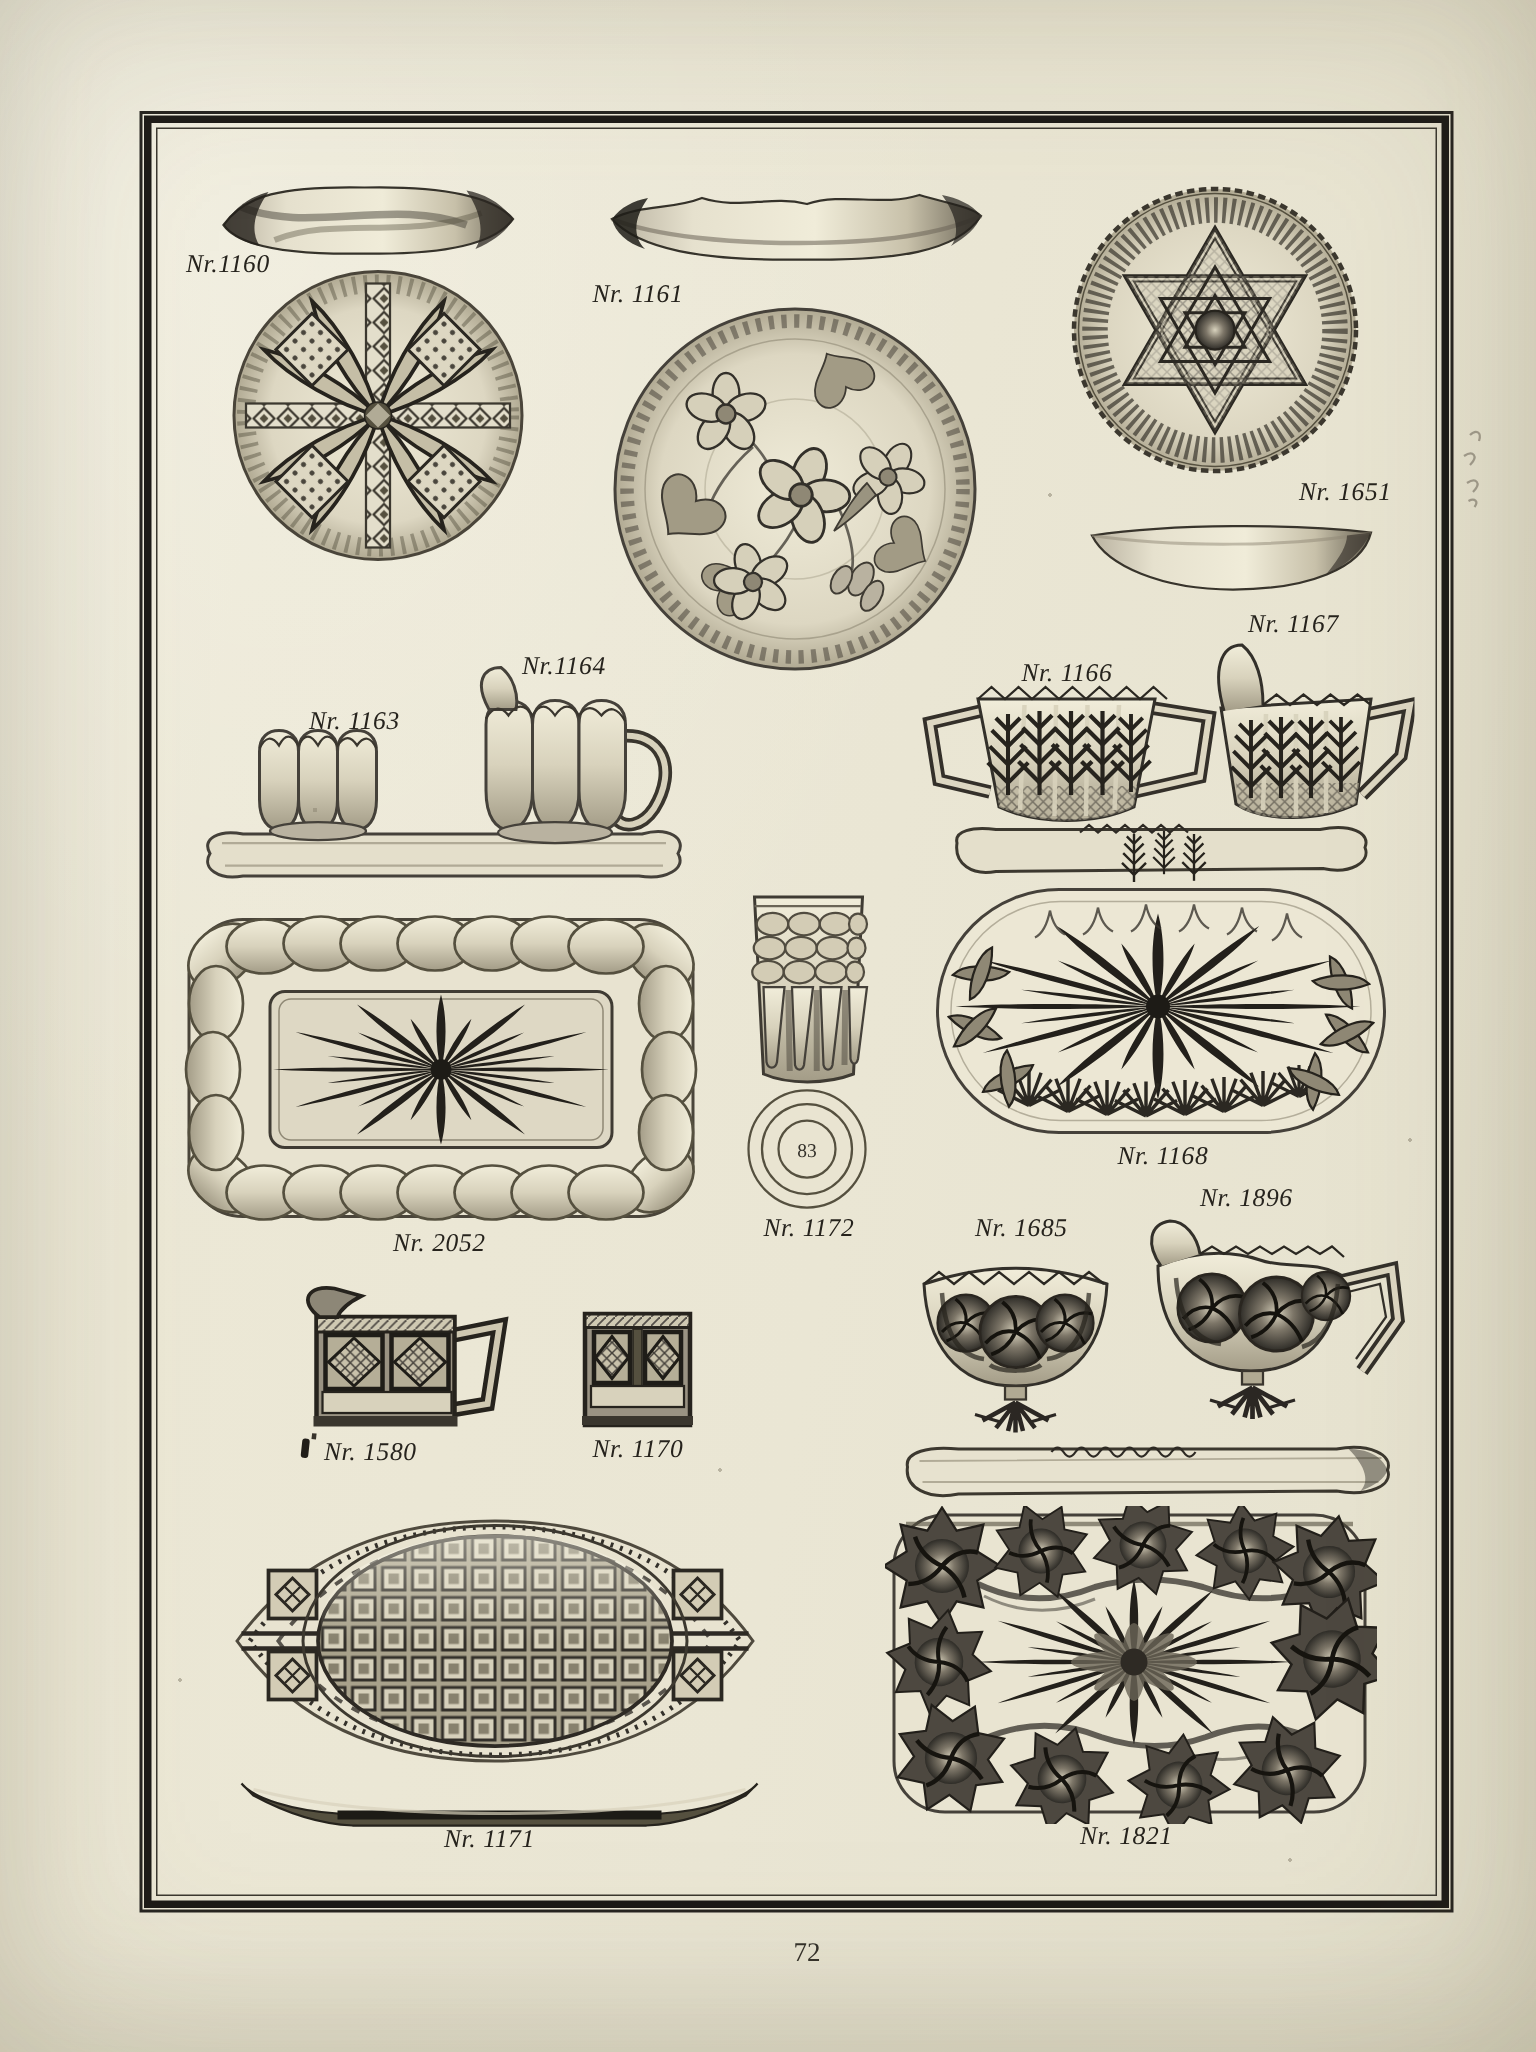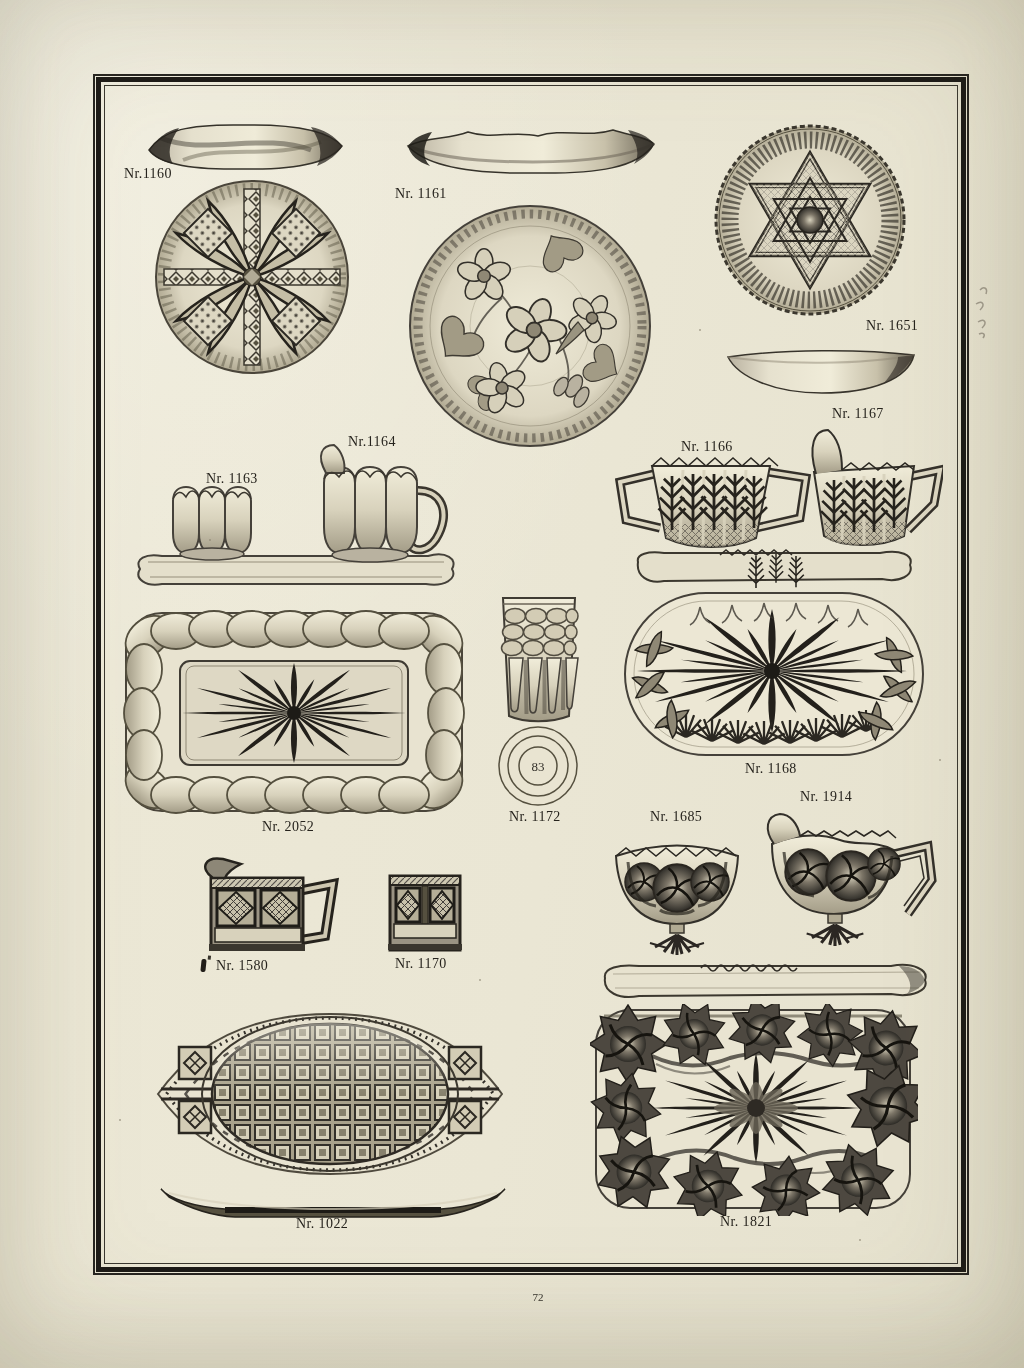--- a/index.html
+++ b/index.html
@@ -23,26 +23,26 @@
       radial-gradient(circle 1.3px at 120px 1120px, #8a8370 99%, transparent),
       radial-gradient(circle 1.2px at 940px 760px, #8a8370 99%, transparent);
   }
   .frame{
     position:absolute;left:93px;top:74px;width:872px;height:1197px;
     border:2px solid #262420;z-index:1;
   }
   .frame::before{content:"";position:absolute;inset:1px;border:5px solid #1c1a17;}
   .frame::after{content:"";position:absolute;inset:9px;border:1px solid #3a372f;}
   .lbl{
-    position:absolute;z-index:10;font-size:14px;color:#26231d;
-    letter-spacing:.4px;white-space:nowrap;
+    position:absolute;z-index:10;font-size:17px;color:#26231d;
+    letter-spacing:.4px;white-space:nowrap;font-style:italic;
   }
   .pagenum{
     position:absolute;left:488px;top:1291px;width:100px;text-align:center;
-    font-size:11px;color:#33302a;z-index:10;
+    font-size:18px;color:#33302a;z-index:10;
   }
   .it{position:absolute;z-index:4;}
   .inkmark{position:absolute;left:201px;top:959px;width:5px;height:13px;
     background:#211e19;border-radius:2px;transform:rotate(6deg);z-index:9;}
   .inkmark::before{content:"";position:absolute;left:6px;top:-4px;width:3px;height:4px;background:#37332b;}
 </style>
 </head>
 <body>
 
 <div class="page">
@@ -416,21 +416,21 @@
              M112,20 C110,30 106,36 102,38 M112,20 C114,30 118,34 122,36
              M144,18 C142,28 138,34 134,36 M144,18 C146,28 150,32 154,34
              M176,18 C174,28 170,34 166,36 M176,18 C178,28 182,32 186,34
              M208,20 C206,30 202,36 198,38 M208,20 C210,30 214,34 218,36
              M238,24 C236,34 232,40 228,42 M238,24 C240,34 244,38 248,40" stroke="#3a362e" stroke-width="1.5" fill="none" opacity=".8"></path>
   </svg>
 
   <div class="lbl" style="left:745px;top:761px">Nr. 1168</div>
 
   <div class="lbl" style="left:650px;top:809px">Nr. 1685</div>
-  <div class="lbl" style="left:800px;top:789px">Nr. 1914</div>
+  <div class="lbl" style="left:800px;top:789px">Nr. 1896</div>
 
   <svg class="it" style="left:606px;top:832px" width="142" height="130" viewBox="0 0 142 130">
     <path d="M10,24 C12,62 30,92 71,92 C112,92 130,62 132,24 C90,10 52,10 10,24 Z" fill="url(#gGlassV)" stroke="#33302a" stroke-width="2"></path>
     <path d="M10,24 l10,-8 10,8 10,-8 10,8 10,-8 10,8 10,-8 10,8 10,-8 10,8 10,-8 10,8" fill="none" stroke="#2b2822" stroke-width="1.5"></path>
     <use href="#pinw" transform="translate(38,50)"></use>
     <use href="#pinw" transform="translate(71,56) scale(1.25)"></use>
     <use href="#pinw" transform="translate(104,50)"></use>
     <path d="M22,30 C24,58 34,72 50,74 M92,74 C108,72 118,58 120,30 M54,78 C60,83 82,83 88,78" stroke="#26231d" stroke-width="3" fill="none" opacity=".7"></path>
     <rect x="64" y="92" width="14" height="9" fill="#b1aa93" stroke="#3a362e" stroke-width="1.5"></rect>
     <use href="#starfoot" transform="translate(71,103)"></use>
@@ -507,21 +507,21 @@
     <ellipse cx="177" cy="91" rx="118" ry="70" fill="url(#pWaffle)" stroke="#2e2a24" stroke-width="2.5"></ellipse>
     <ellipse cx="177" cy="80" rx="116" ry="60" fill="url(#gFade)" opacity=".5"></ellipse>
   </svg>
 
   <svg class="it" style="left:155px;top:1183px" width="356" height="40" viewBox="0 0 356 40">
     <path d="M6,6 C14,16 40,24 70,26 L286,26 C316,24 342,16 350,6 L342,14 C320,26 298,33 276,34 L80,34 C58,33 36,26 14,14 Z" fill="#55503f" stroke="#26231d" stroke-width="1.5"></path>
     <path d="M70,27 L286,27" stroke="#1d1b16" stroke-width="6"></path>
     <path d="M14,10 C60,22 120,26 178,26 C236,26 296,22 342,10" stroke="#d8d2bc" stroke-width="2" fill="none" opacity=".7"></path>
   </svg>
 
-  <div class="lbl" style="left:296px;top:1216px">Nr. 1022</div>
+  <div class="lbl" style="left:296px;top:1216px">Nr. 1171</div>
 
   <svg class="it" style="left:590px;top:1004px" width="328" height="212" viewBox="0 0 328 212">
     <rect x="6" y="6" width="314" height="198" rx="34" fill="#e9e4d1" stroke="#45413a" stroke-width="2"></rect>
     <line x1="14" y1="12" x2="312" y2="12" stroke="#55503f" stroke-width="3" opacity=".6"></line>
     <path d="M62,52 Q100,70 140,54 Q176,44 212,54 Q250,68 284,56" stroke="#33302a" stroke-width="4" fill="none" opacity=".75"></path>
     <path d="M66,60 Q102,78 140,62" stroke="#33302a" stroke-width="2" fill="none" opacity=".5"></path>
     <path d="M64,156 Q104,138 144,154 Q180,166 214,154 Q250,140 282,154" stroke="#33302a" stroke-width="4" fill="none" opacity=".75"></path>
     <path d="M190,162 Q226,176 258,162" stroke="#33302a" stroke-width="2" fill="none" opacity=".5"></path>
     <g transform="translate(166,104)">
       <use href="#star24" transform="scale(1.05,.55)"></use>

